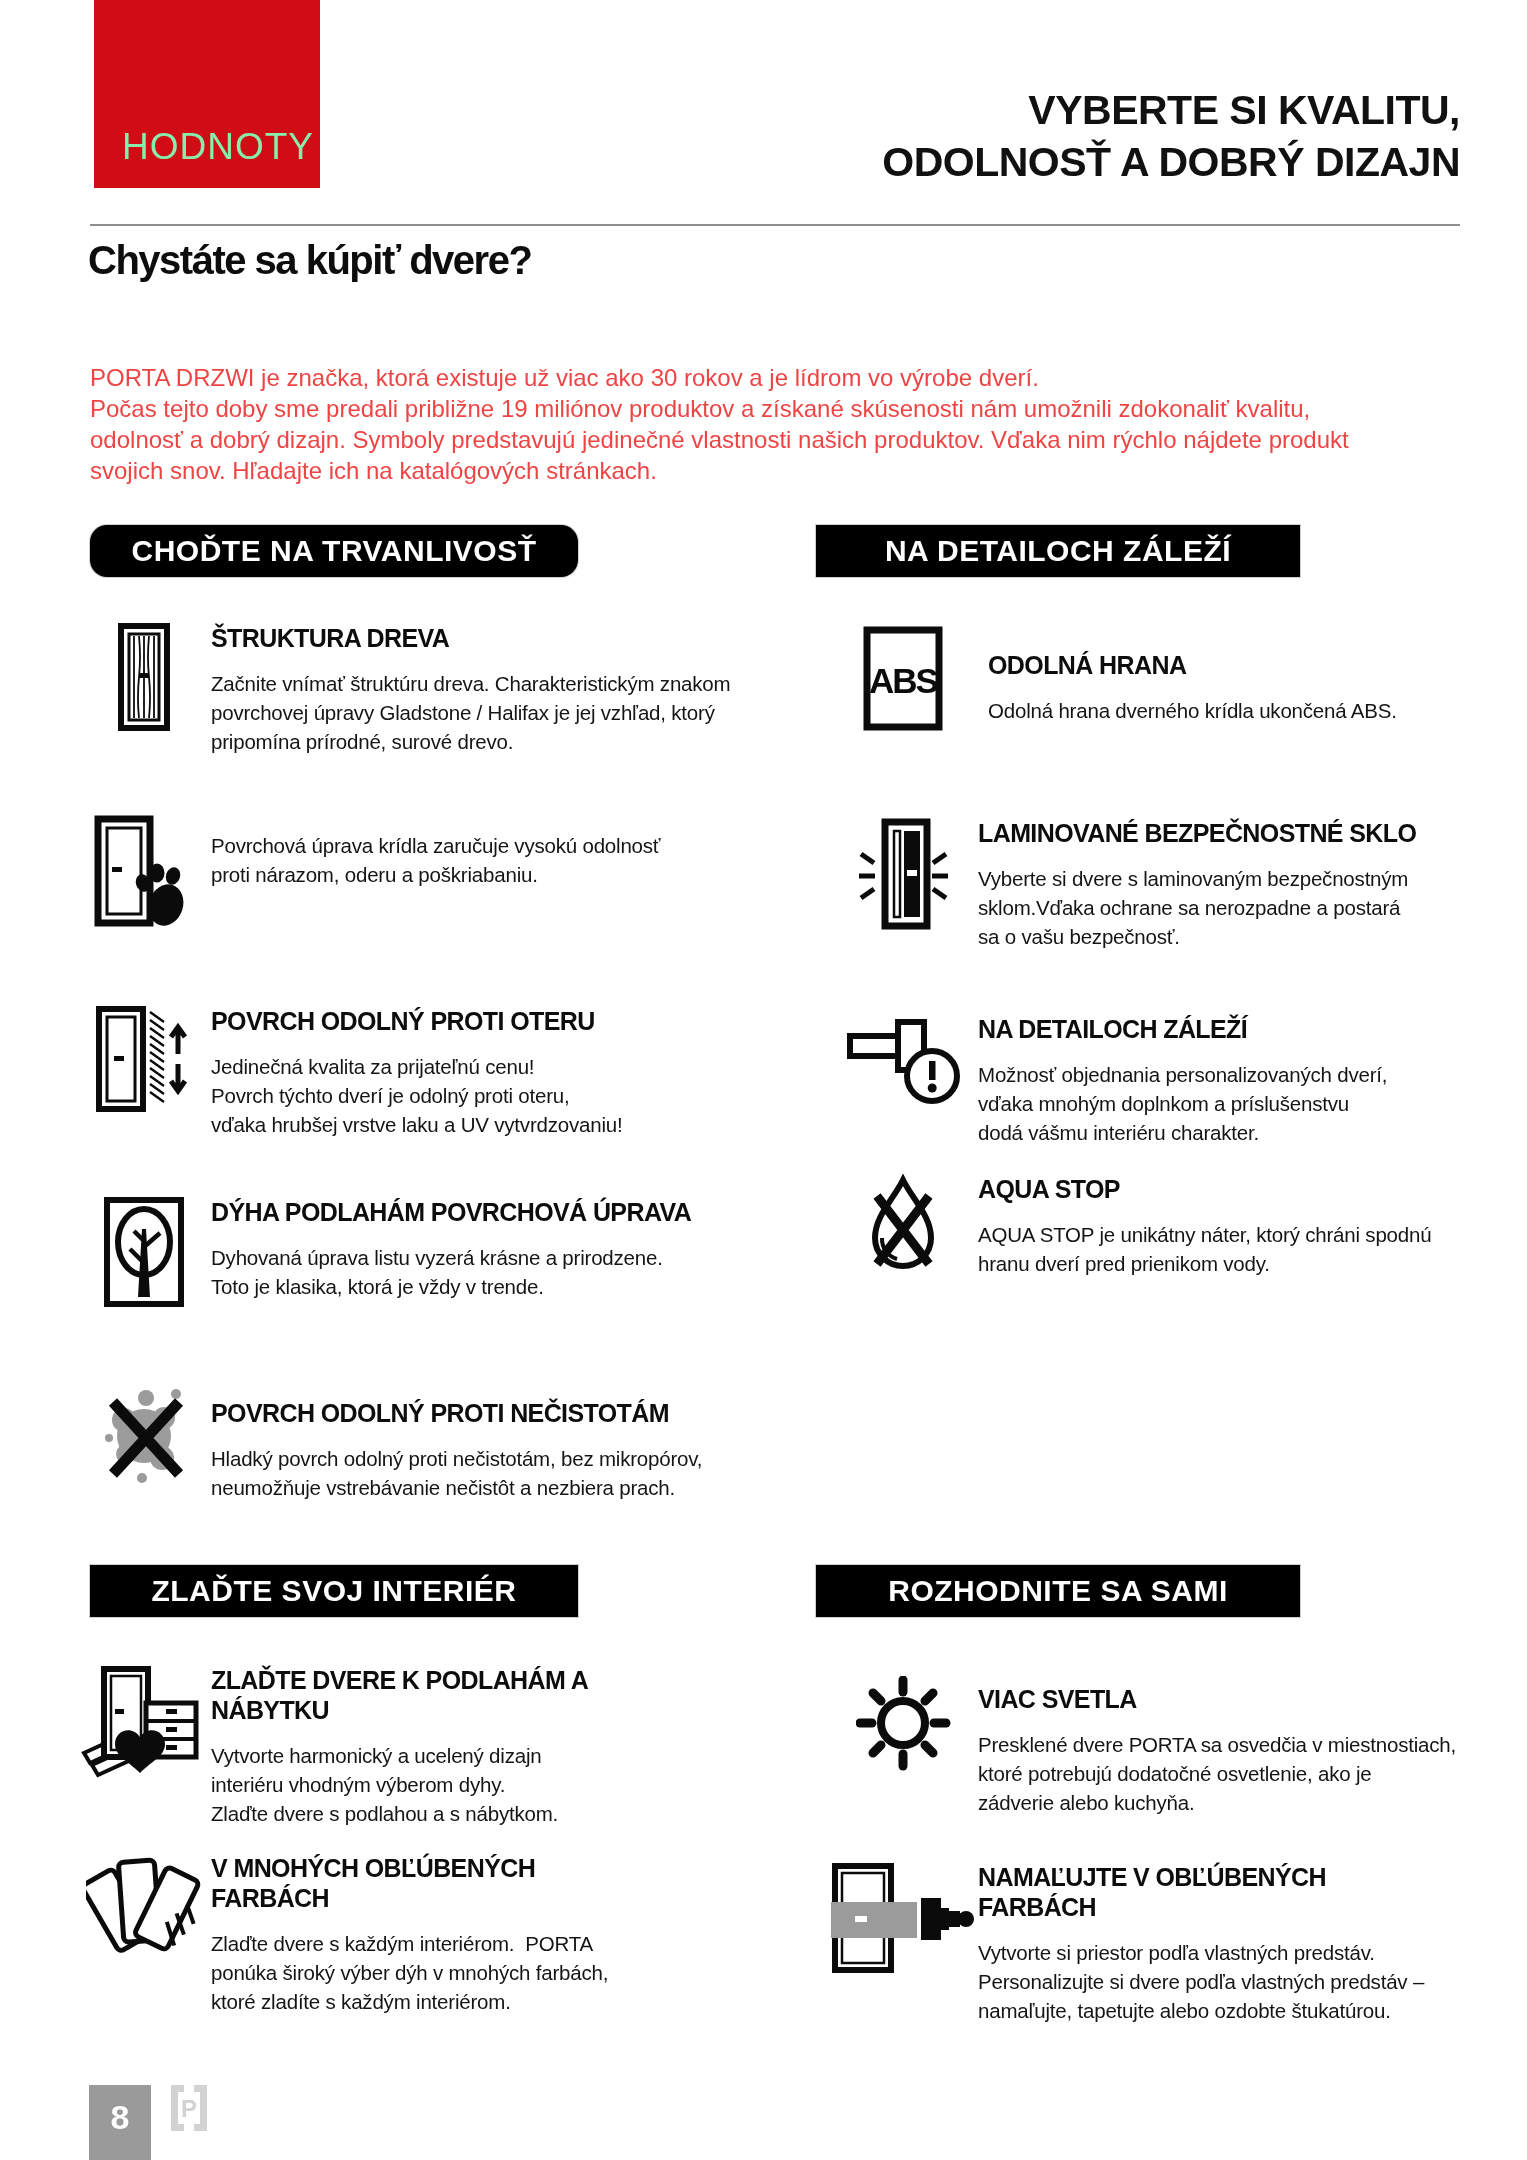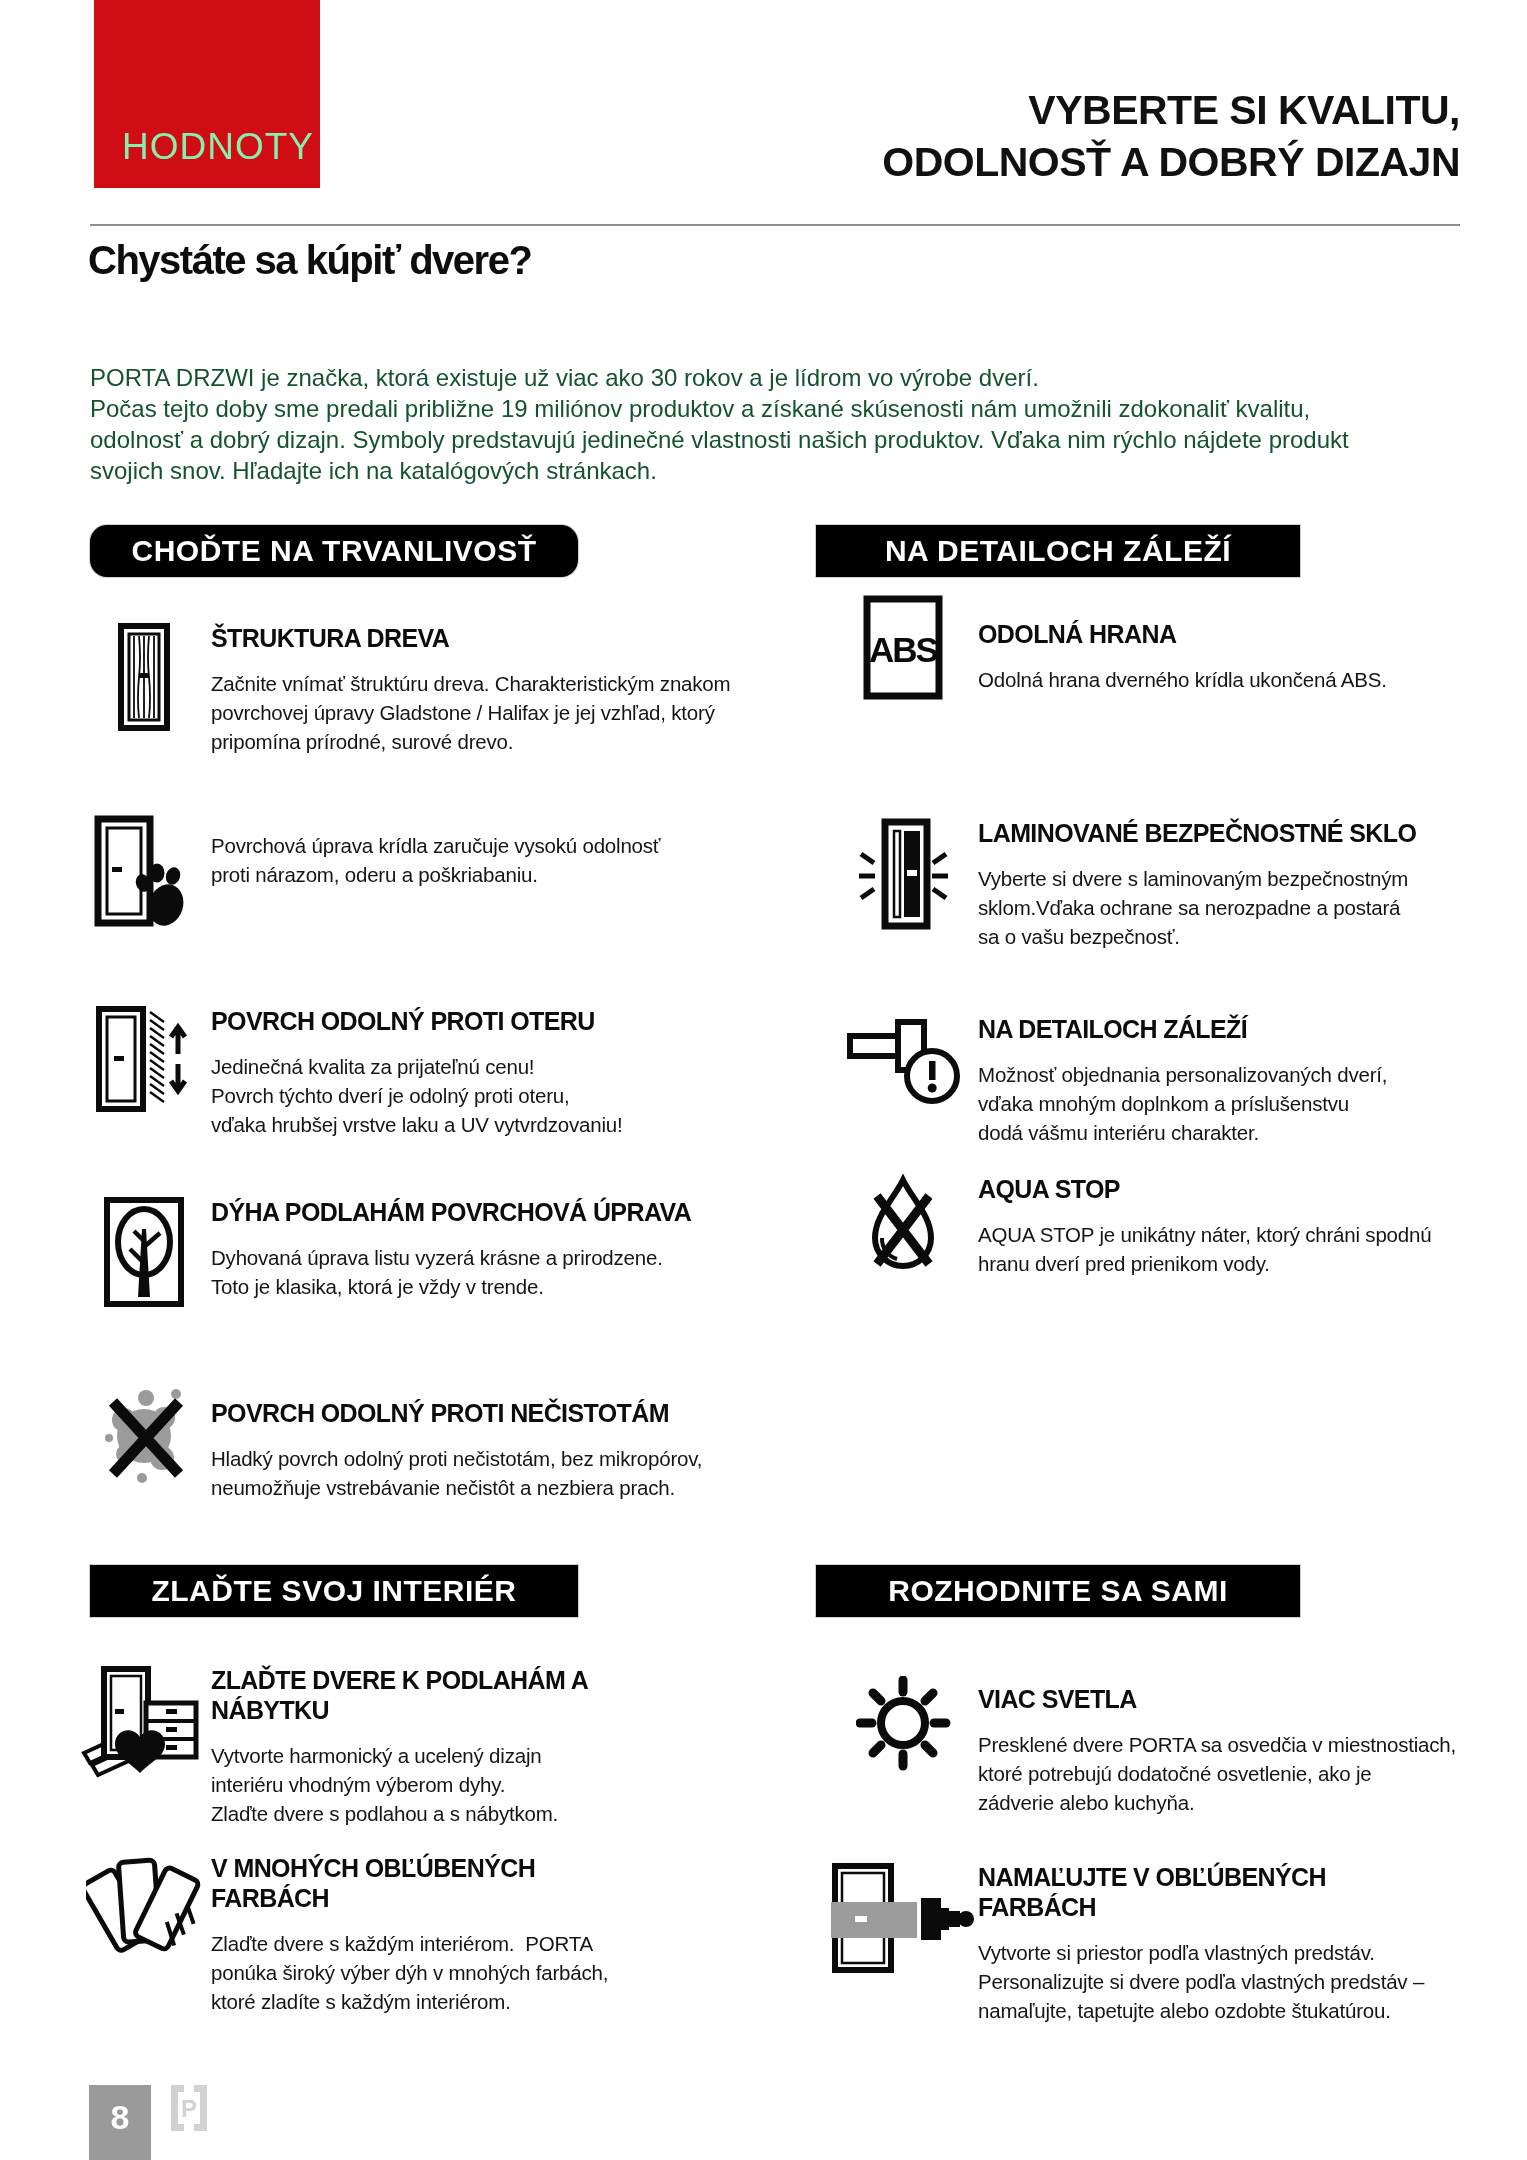--- a/index.html
+++ b/index.html
@@ -20,21 +20,21 @@
     position:absolute;right:67px;top:84px;text-align:right;
     font-weight:bold;font-size:41px;line-height:52px;letter-spacing:-.5px;color:#111;
   }
   .rule{position:absolute;left:90px;top:224px;width:1370px;height:2px;background:#8f8f8f;}
   .intro-title{
     position:absolute;left:88px;top:238px;
     font-size:40px;font-weight:bold;letter-spacing:-1.5px;color:#0d0d0d;
   }
   .intro-body{
     position:absolute;left:90px;top:362px;
-    font-size:24px;line-height:31px;white-space:pre;color:#14532d;
+    font-size:24px;line-height:31px;white-space:pre;color:#ef4444;
   }
   
   .bar{
     position:absolute;height:52px;background:#000;color:#fff;
     display:flex;align-items:center;justify-content:center;
     font-weight:bold;font-size:30px;letter-spacing:.5px;
     box-shadow:0 0 0 1px #cfcfcf;
   }
   .bar-durability{left:90px;top:525px;width:488px;border-radius:17px;}
   .bar-details{left:816px;top:525px;width:484px;}
@@ -53,21 +53,21 @@
     letter-spacing:-.6px;white-space:pre;color:#0d0d0d;
   }
   .item-body{
     margin-top:16px;font-size:20.5px;line-height:29px;
     letter-spacing:-.2px;white-space:pre;color:#151515;
   }
   
   .it-l1{top:623px;}  .it-l2{top:815px;}  .it-l3{top:1006px;}
   .it-l4{top:1197px;} .it-l5{top:1398px;}
   .it-l5 .icon-cell{margin-top:-26px;}
-  .it-r1{top:595px;}  .it-r1 .text{padding-top:24px;}
+  .it-r1{top:626px;gap:10px;}  .it-r1 .text{padding-top:24px;}
   .it-r2{top:818px;}  .it-r3{top:1014px;} .it-r4{top:1174px;}
   .it-l6{top:1665px;} .it-l7{top:1853px;}
   .it-r5{top:1676px;} .it-r5 .text{padding-top:8px;}
   .it-r6{top:1862px;}
   
   .ic{stroke:#0b0b0b;fill:none;}
   
   .pagenum{
     position:absolute;left:89px;top:2085px;width:62px;height:75px;
     background:#9a9a9a;color:#fff;display:flex;align-items:center;justify-content:center;

